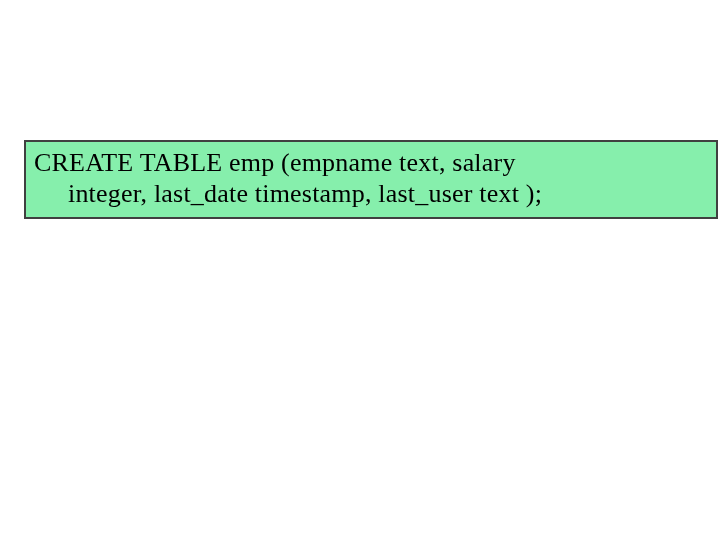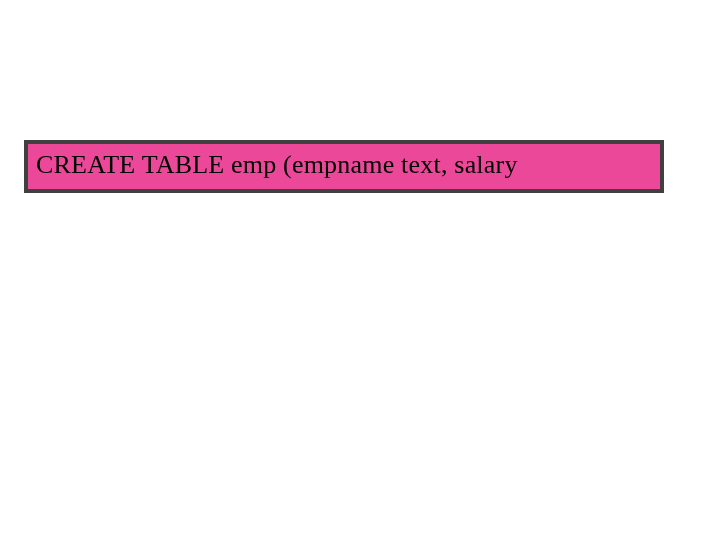--- a/index.html
+++ b/index.html
@@ -8,23 +8,23 @@
     width: 720px;
     height: 540px;
     background: #ffffff;
     font-family: "Times New Roman", Times, serif;
     position: relative;
   }
   .code-box {
     position: absolute;
     left: 24px;
     top: 140px;
-    width: 640px;
-    border: 4px solid #404040;
-    background: #ec4899;
+    width: 694px;
+    border: 2px solid #404040;
+    background: #86efac;
     padding: 6px 8px 8px 8px;
     box-sizing: border-box;
   }
   .code-line1 {
     font-size: 26px;
     color: #000000;
     line-height: 1.18;
     letter-spacing: 0.2px;
   }
   .code-line2 {
@@ -33,13 +33,14 @@
     line-height: 1.18;
     padding-left: 34px;
     letter-spacing: 0.2px;
   }
 </style>
 </head>
 <body>
 
 <div class="code-box">
   <div class="code-line1">CREATE TABLE emp (empname text, salary</div>
+  <div class="code-line2">integer, last_date timestamp, last_user text );</div>
 </div>
 
 </body></html>

